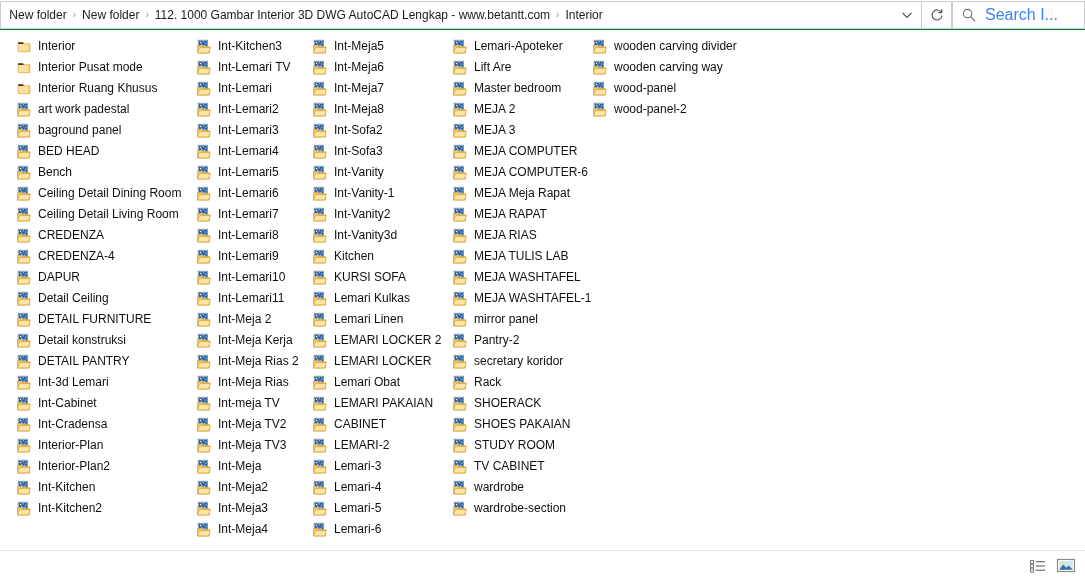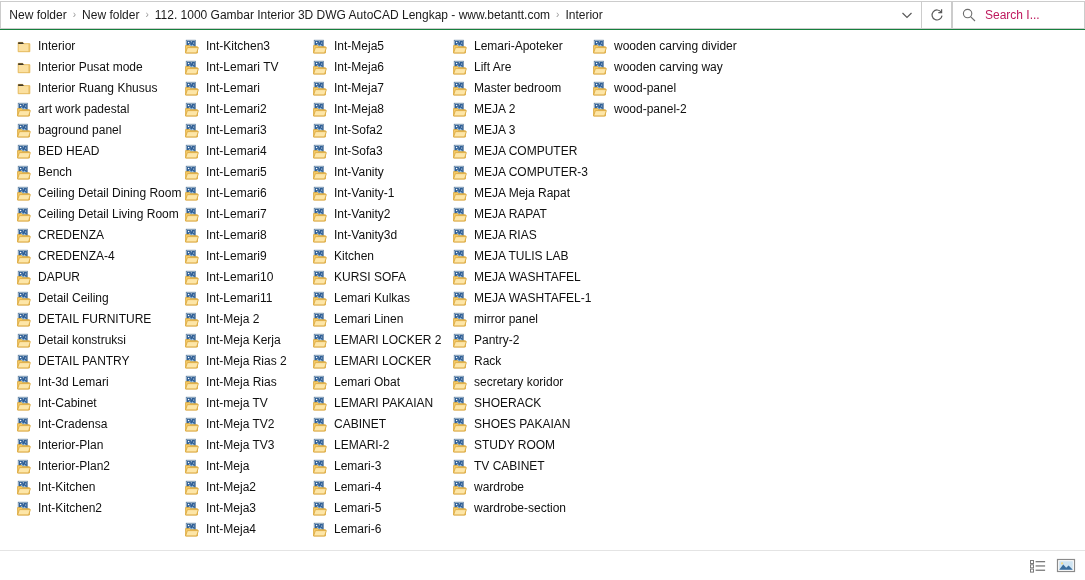--- a/index.html
+++ b/index.html
@@ -79,22 +79,22 @@
     margin-top: 1px;
     border: 1px solid #cccccc;
     background: #ffffff;
     display: flex;
     align-items: center;
     padding-left: 8px;
     flex: 0 0 auto;
     overflow: hidden;
   }
   .search-text {
-    font-size: 12px;
-    color: #be185d;
+    font-size: 16px;
+    color: #3b82f6;
     padding-left: 8px;
     white-space: nowrap;
     overflow: hidden;
   }
 
   
   .filelist {
     position: absolute;
     top: 31px; left: 0;
     width: 1085px;
@@ -483,21 +483,21 @@
           <circle cx="4.6" cy="3.4" r="0.75" fill="#ffffff"></circle>
           <circle cx="7.3" cy="2.7" r="0.55" fill="#ffffff"></circle>
           <circle cx="9.6" cy="4.0" r="0.5" fill="#ffffff"></circle>
           <circle cx="6.0" cy="5.0" r="0.45" fill="#ffffff"></circle>
           <path d="M1.6 6.6 h4.0 l1.0 1.1 h6.8 v6.3 h-11.8 z" fill="#f7cd6a" stroke="#d9a437" stroke-width="0.8" stroke-linejoin="round"></path>
           <path d="M1.6 13.9 L3.4 8.6 h11.0 l-1.8 5.3 z" fill="#fde6a8" stroke="#d9a437" stroke-width="0.8" stroke-linejoin="round"></path>
         </svg>
         <span class="item-label">Int-Kitchen2</span>
       </div>
     </div>
-    <div class="col" style="left: 184px;">
+    <div class="col" style="left: 196px;">
       <div class="item">
         <svg class="ico" viewBox="0 0 16 16">
           <rect x="2.2" y="1.2" width="9.4" height="7.6" fill="#ffffff" stroke="#4a6f96" stroke-width="0.7"></rect>
           <rect x="2.9" y="1.9" width="8.0" height="6.2" fill="#2f5f96"></rect>
           <path d="M2.9 8.1 L5.4 4.9 L7.1 6.8 L8.6 5.4 L10.9 8.1 Z" fill="#9fc4e4"></path>
           <circle cx="4.6" cy="3.4" r="0.75" fill="#ffffff"></circle>
           <circle cx="7.3" cy="2.7" r="0.55" fill="#ffffff"></circle>
           <circle cx="9.6" cy="4.0" r="0.5" fill="#ffffff"></circle>
           <circle cx="6.0" cy="5.0" r="0.45" fill="#ffffff"></circle>
           <path d="M1.6 6.6 h4.0 l1.0 1.1 h6.8 v6.3 h-11.8 z" fill="#f7cd6a" stroke="#d9a437" stroke-width="0.8" stroke-linejoin="round"></path>
@@ -1256,21 +1256,21 @@
           <rect x="2.2" y="1.2" width="9.4" height="7.6" fill="#ffffff" stroke="#4a6f96" stroke-width="0.7"></rect>
           <rect x="2.9" y="1.9" width="8.0" height="6.2" fill="#2f5f96"></rect>
           <path d="M2.9 8.1 L5.4 4.9 L7.1 6.8 L8.6 5.4 L10.9 8.1 Z" fill="#9fc4e4"></path>
           <circle cx="4.6" cy="3.4" r="0.75" fill="#ffffff"></circle>
           <circle cx="7.3" cy="2.7" r="0.55" fill="#ffffff"></circle>
           <circle cx="9.6" cy="4.0" r="0.5" fill="#ffffff"></circle>
           <circle cx="6.0" cy="5.0" r="0.45" fill="#ffffff"></circle>
           <path d="M1.6 6.6 h4.0 l1.0 1.1 h6.8 v6.3 h-11.8 z" fill="#f7cd6a" stroke="#d9a437" stroke-width="0.8" stroke-linejoin="round"></path>
           <path d="M1.6 13.9 L3.4 8.6 h11.0 l-1.8 5.3 z" fill="#fde6a8" stroke="#d9a437" stroke-width="0.8" stroke-linejoin="round"></path>
         </svg>
-        <span class="item-label">MEJA COMPUTER-3</span>
+        <span class="item-label">MEJA COMPUTER-6</span>
       </div>
       <div class="item">
         <svg class="ico" viewBox="0 0 16 16">
           <rect x="2.2" y="1.2" width="9.4" height="7.6" fill="#ffffff" stroke="#4a6f96" stroke-width="0.7"></rect>
           <rect x="2.9" y="1.9" width="8.0" height="6.2" fill="#2f5f96"></rect>
           <path d="M2.9 8.1 L5.4 4.9 L7.1 6.8 L8.6 5.4 L10.9 8.1 Z" fill="#9fc4e4"></path>
           <circle cx="4.6" cy="3.4" r="0.75" fill="#ffffff"></circle>
           <circle cx="7.3" cy="2.7" r="0.55" fill="#ffffff"></circle>
           <circle cx="9.6" cy="4.0" r="0.5" fill="#ffffff"></circle>
           <circle cx="6.0" cy="5.0" r="0.45" fill="#ffffff"></circle>
@@ -1382,35 +1382,35 @@
           <rect x="2.2" y="1.2" width="9.4" height="7.6" fill="#ffffff" stroke="#4a6f96" stroke-width="0.7"></rect>
           <rect x="2.9" y="1.9" width="8.0" height="6.2" fill="#2f5f96"></rect>
           <path d="M2.9 8.1 L5.4 4.9 L7.1 6.8 L8.6 5.4 L10.9 8.1 Z" fill="#9fc4e4"></path>
           <circle cx="4.6" cy="3.4" r="0.75" fill="#ffffff"></circle>
           <circle cx="7.3" cy="2.7" r="0.55" fill="#ffffff"></circle>
           <circle cx="9.6" cy="4.0" r="0.5" fill="#ffffff"></circle>
           <circle cx="6.0" cy="5.0" r="0.45" fill="#ffffff"></circle>
           <path d="M1.6 6.6 h4.0 l1.0 1.1 h6.8 v6.3 h-11.8 z" fill="#f7cd6a" stroke="#d9a437" stroke-width="0.8" stroke-linejoin="round"></path>
           <path d="M1.6 13.9 L3.4 8.6 h11.0 l-1.8 5.3 z" fill="#fde6a8" stroke="#d9a437" stroke-width="0.8" stroke-linejoin="round"></path>
         </svg>
+        <span class="item-label">secretary koridor</span>
+      </div>
+      <div class="item">
+        <svg class="ico" viewBox="0 0 16 16">
+          <rect x="2.2" y="1.2" width="9.4" height="7.6" fill="#ffffff" stroke="#4a6f96" stroke-width="0.7"></rect>
+          <rect x="2.9" y="1.9" width="8.0" height="6.2" fill="#2f5f96"></rect>
+          <path d="M2.9 8.1 L5.4 4.9 L7.1 6.8 L8.6 5.4 L10.9 8.1 Z" fill="#9fc4e4"></path>
+          <circle cx="4.6" cy="3.4" r="0.75" fill="#ffffff"></circle>
+          <circle cx="7.3" cy="2.7" r="0.55" fill="#ffffff"></circle>
+          <circle cx="9.6" cy="4.0" r="0.5" fill="#ffffff"></circle>
+          <circle cx="6.0" cy="5.0" r="0.45" fill="#ffffff"></circle>
+          <path d="M1.6 6.6 h4.0 l1.0 1.1 h6.8 v6.3 h-11.8 z" fill="#f7cd6a" stroke="#d9a437" stroke-width="0.8" stroke-linejoin="round"></path>
+          <path d="M1.6 13.9 L3.4 8.6 h11.0 l-1.8 5.3 z" fill="#fde6a8" stroke="#d9a437" stroke-width="0.8" stroke-linejoin="round"></path>
+        </svg>
         <span class="item-label">Rack</span>
-      </div>
-      <div class="item">
-        <svg class="ico" viewBox="0 0 16 16">
-          <rect x="2.2" y="1.2" width="9.4" height="7.6" fill="#ffffff" stroke="#4a6f96" stroke-width="0.7"></rect>
-          <rect x="2.9" y="1.9" width="8.0" height="6.2" fill="#2f5f96"></rect>
-          <path d="M2.9 8.1 L5.4 4.9 L7.1 6.8 L8.6 5.4 L10.9 8.1 Z" fill="#9fc4e4"></path>
-          <circle cx="4.6" cy="3.4" r="0.75" fill="#ffffff"></circle>
-          <circle cx="7.3" cy="2.7" r="0.55" fill="#ffffff"></circle>
-          <circle cx="9.6" cy="4.0" r="0.5" fill="#ffffff"></circle>
-          <circle cx="6.0" cy="5.0" r="0.45" fill="#ffffff"></circle>
-          <path d="M1.6 6.6 h4.0 l1.0 1.1 h6.8 v6.3 h-11.8 z" fill="#f7cd6a" stroke="#d9a437" stroke-width="0.8" stroke-linejoin="round"></path>
-          <path d="M1.6 13.9 L3.4 8.6 h11.0 l-1.8 5.3 z" fill="#fde6a8" stroke="#d9a437" stroke-width="0.8" stroke-linejoin="round"></path>
-        </svg>
-        <span class="item-label">secretary koridor</span>
       </div>
       <div class="item">
         <svg class="ico" viewBox="0 0 16 16">
           <rect x="2.2" y="1.2" width="9.4" height="7.6" fill="#ffffff" stroke="#4a6f96" stroke-width="0.7"></rect>
           <rect x="2.9" y="1.9" width="8.0" height="6.2" fill="#2f5f96"></rect>
           <path d="M2.9 8.1 L5.4 4.9 L7.1 6.8 L8.6 5.4 L10.9 8.1 Z" fill="#9fc4e4"></path>
           <circle cx="4.6" cy="3.4" r="0.75" fill="#ffffff"></circle>
           <circle cx="7.3" cy="2.7" r="0.55" fill="#ffffff"></circle>
           <circle cx="9.6" cy="4.0" r="0.5" fill="#ffffff"></circle>
           <circle cx="6.0" cy="5.0" r="0.45" fill="#ffffff"></circle>

